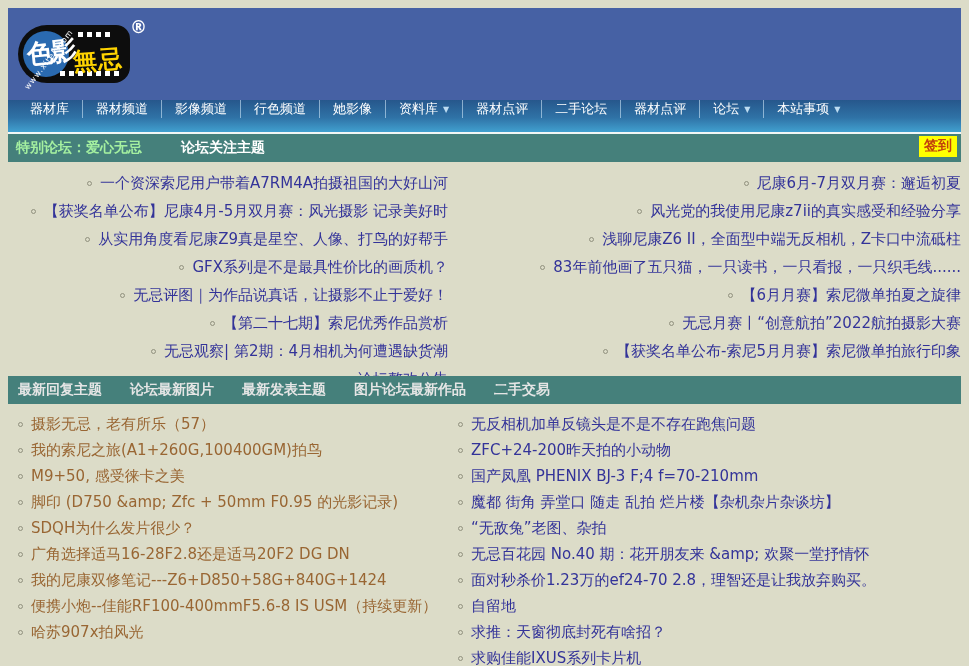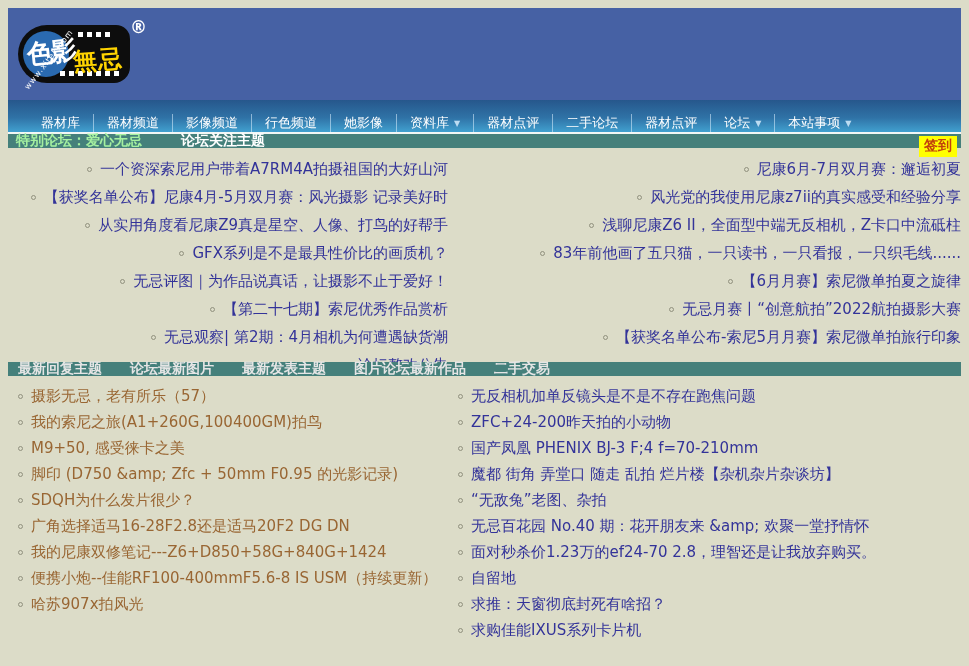--- a/index.html
+++ b/index.html
@@ -21,28 +21,28 @@
   .film-dots { position:absolute; display:flex; gap:4px; }
   .film-dots span { width:5px; height:5px; background:#fff; display:inline-block; }
   .dots-top { left:58px; top:5px; }
   .dots-bottom { left:40px; top:44px; }
   .logo-url { position:absolute; left:-8px; top:28px; color:#fff; font-size:8px;
               transform:rotate(-52deg); letter-spacing:1px; white-space:nowrap; }
   .logo-reg { position:absolute; left:110px; top:-4px; color:#fff; font-size:17px; font-weight:bold; }
 
   
   .navbar { height:34px; background:linear-gradient(180deg,#26578c 0%,#2f72a6 55%,#41a0cf 100%);
-            border-bottom:2px solid #f2f7f5; display:flex; align-items:flex-end; padding-left:20px; }
+            border-bottom:2px solid #f2f7f5; display:flex; align-items:flex-start; padding-left:9px; }
   .nav-item { color:#ffffff; font-size:13px; padding:0 13px; cursor:pointer; white-space:nowrap;
               border-right:1px solid rgba(220,240,255,0.55); display:flex; align-items:center; gap:5px; }
   .nav-item:last-child { border-right:none; }
   .nav-caret { font-size:8px; color:#bcdcf2; }
 
   
-  .tealbar { height:14px; background:#45807b; display:flex; align-items:center;
+  .tealbar { height:28px; background:#45807b; display:flex; align-items:center;
              padding:0 8px; position:relative; }
   .bar-label-green { color:#a5f0a0; font-weight:bold; font-size:14px; }
   .bar-label-white { color:#ffffff; font-weight:bold; font-size:14px; margin-left:39px; }
   .signin-btn { position:absolute; right:4px; top:2px; background:#ffff00; color:#c2410c;
                 font-size:14px; font-weight:bold; padding:1px 5px 2px; cursor:pointer; }
   .tabs { display:flex; gap:28px; padding-left:2px; }
   .tab { color:#e5e5e5; font-weight:bold; font-size:14px; cursor:pointer; white-space:nowrap; }
 
   
   .section { display:flex; align-items:flex-start; }

